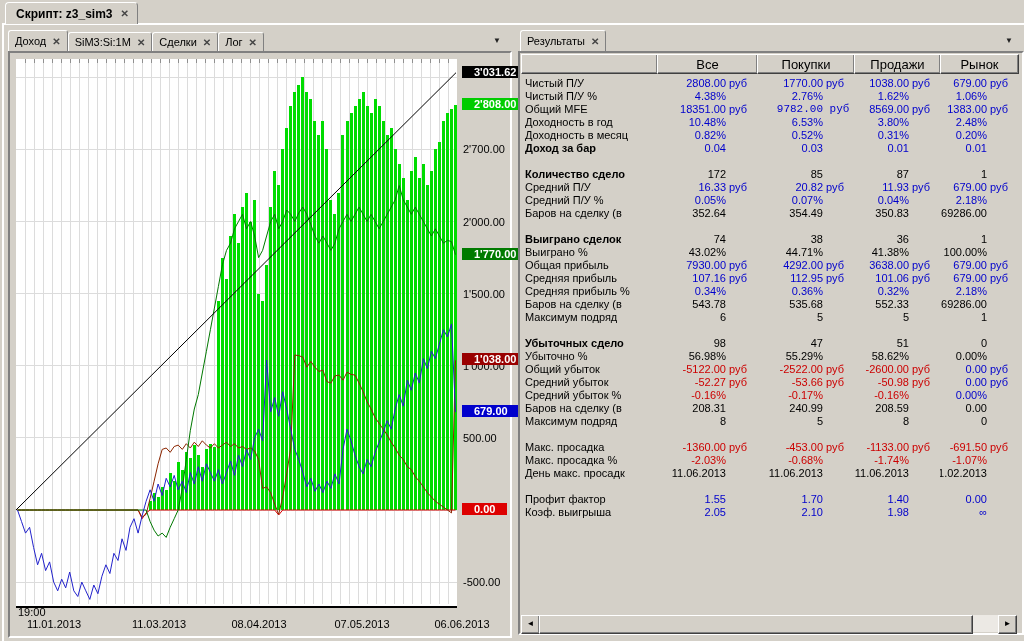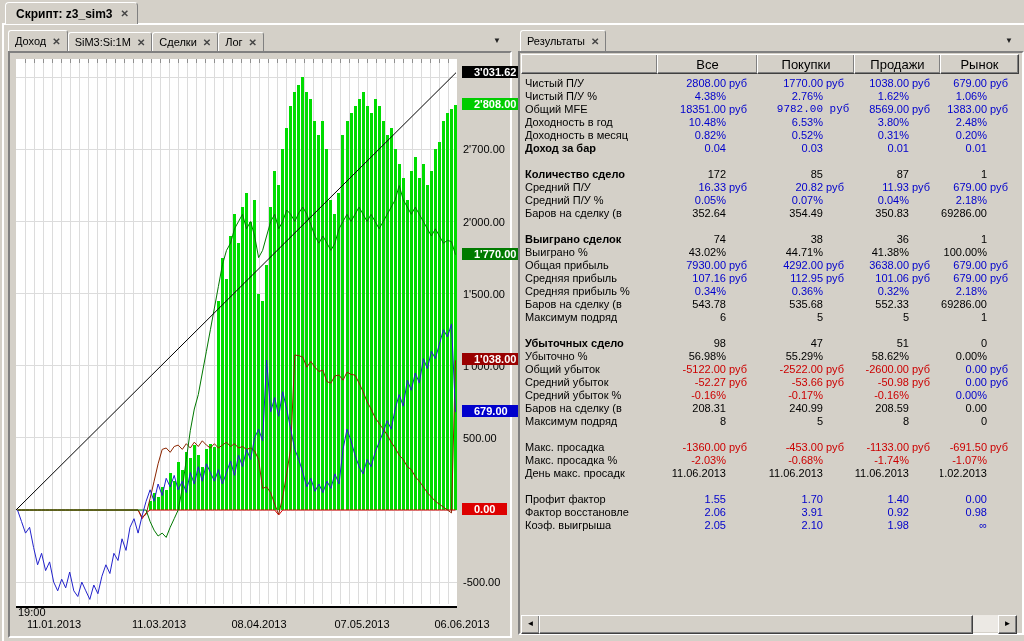--- a/index.html
+++ b/index.html
@@ -760,35 +760,20 @@
               <span class="cv">1.70</span>
             </div>
             <div class="tcell" style="left: 334px; width: 85px; color: rgb(0, 0, 204);">
               <span class="cv">1.40</span>
             </div>
             <div class="tcell" style="left: 420px; width: 77px; color: rgb(0, 0, 204);">
               <span class="cv">0.00</span>
             </div>
           </div>
           <div class="trow">
-            <div class="tlabel" style="width: 135px;">Фактор восстановле</div>
-            <div class="tcell" style="left: 137px; width: 99px; color: rgb(0, 0, 204);">
-              <span class="cv">2.06</span>
-            </div>
-            <div class="tcell" style="left: 237px; width: 96px; color: rgb(0, 0, 204);">
-              <span class="cv">3.91</span>
-            </div>
-            <div class="tcell" style="left: 334px; width: 85px; color: rgb(0, 0, 204);">
-              <span class="cv">0.92</span>
-            </div>
-            <div class="tcell" style="left: 420px; width: 77px; color: rgb(0, 0, 204);">
-              <span class="cv">0.98</span>
-            </div>
-          </div>
-          <div class="trow">
             <div class="tlabel" style="width: 135px;">Коэф. выигрыша</div>
             <div class="tcell" style="left: 137px; width: 99px; color: rgb(0, 0, 204);">
               <span class="cv">2.05</span>
             </div>
             <div class="tcell" style="left: 237px; width: 96px; color: rgb(0, 0, 204);">
               <span class="cv">2.10</span>
             </div>
             <div class="tcell" style="left: 334px; width: 85px; color: rgb(0, 0, 204);">
               <span class="cv">1.98</span>
             </div>

